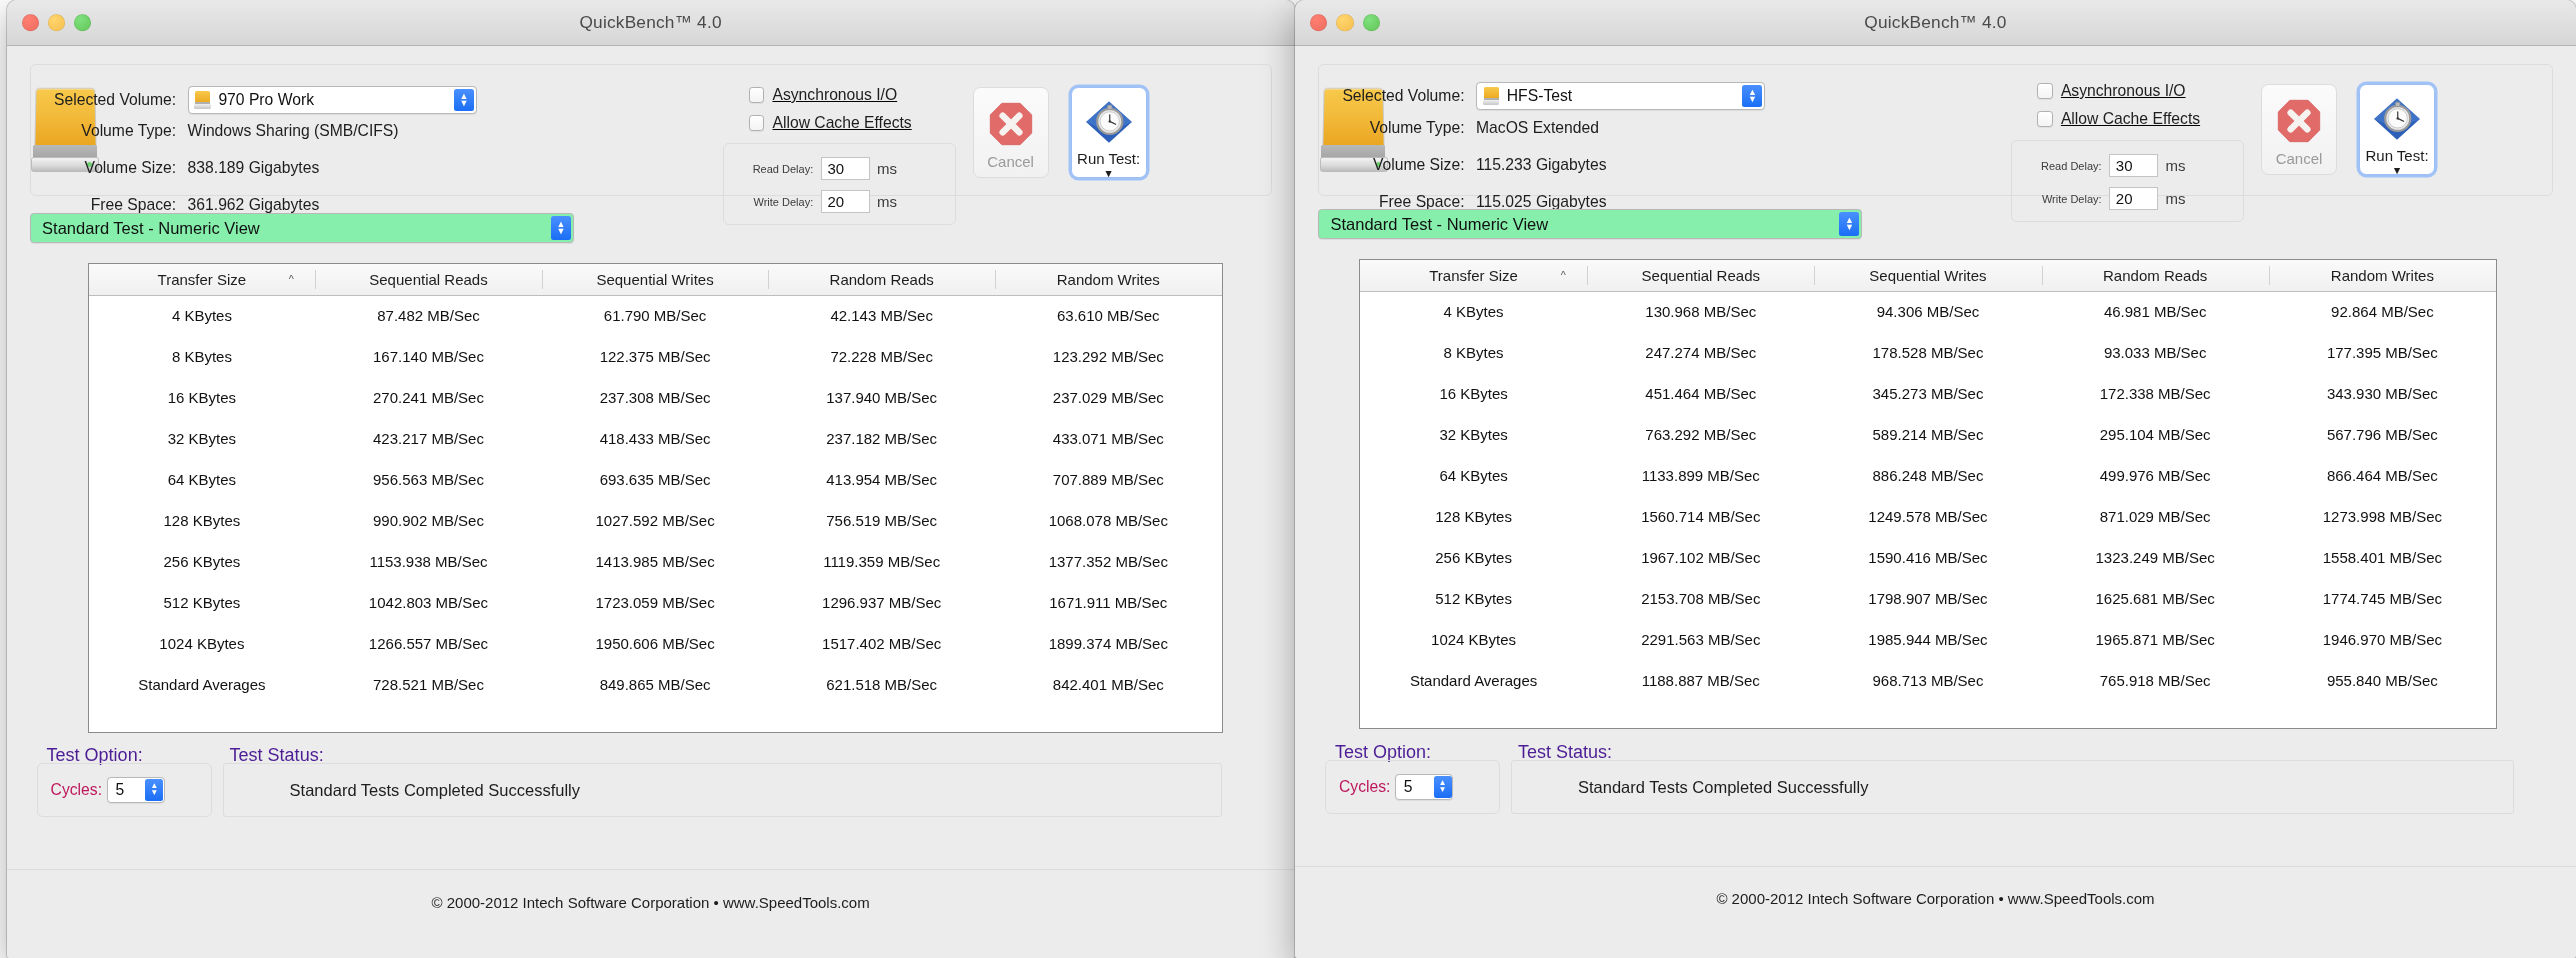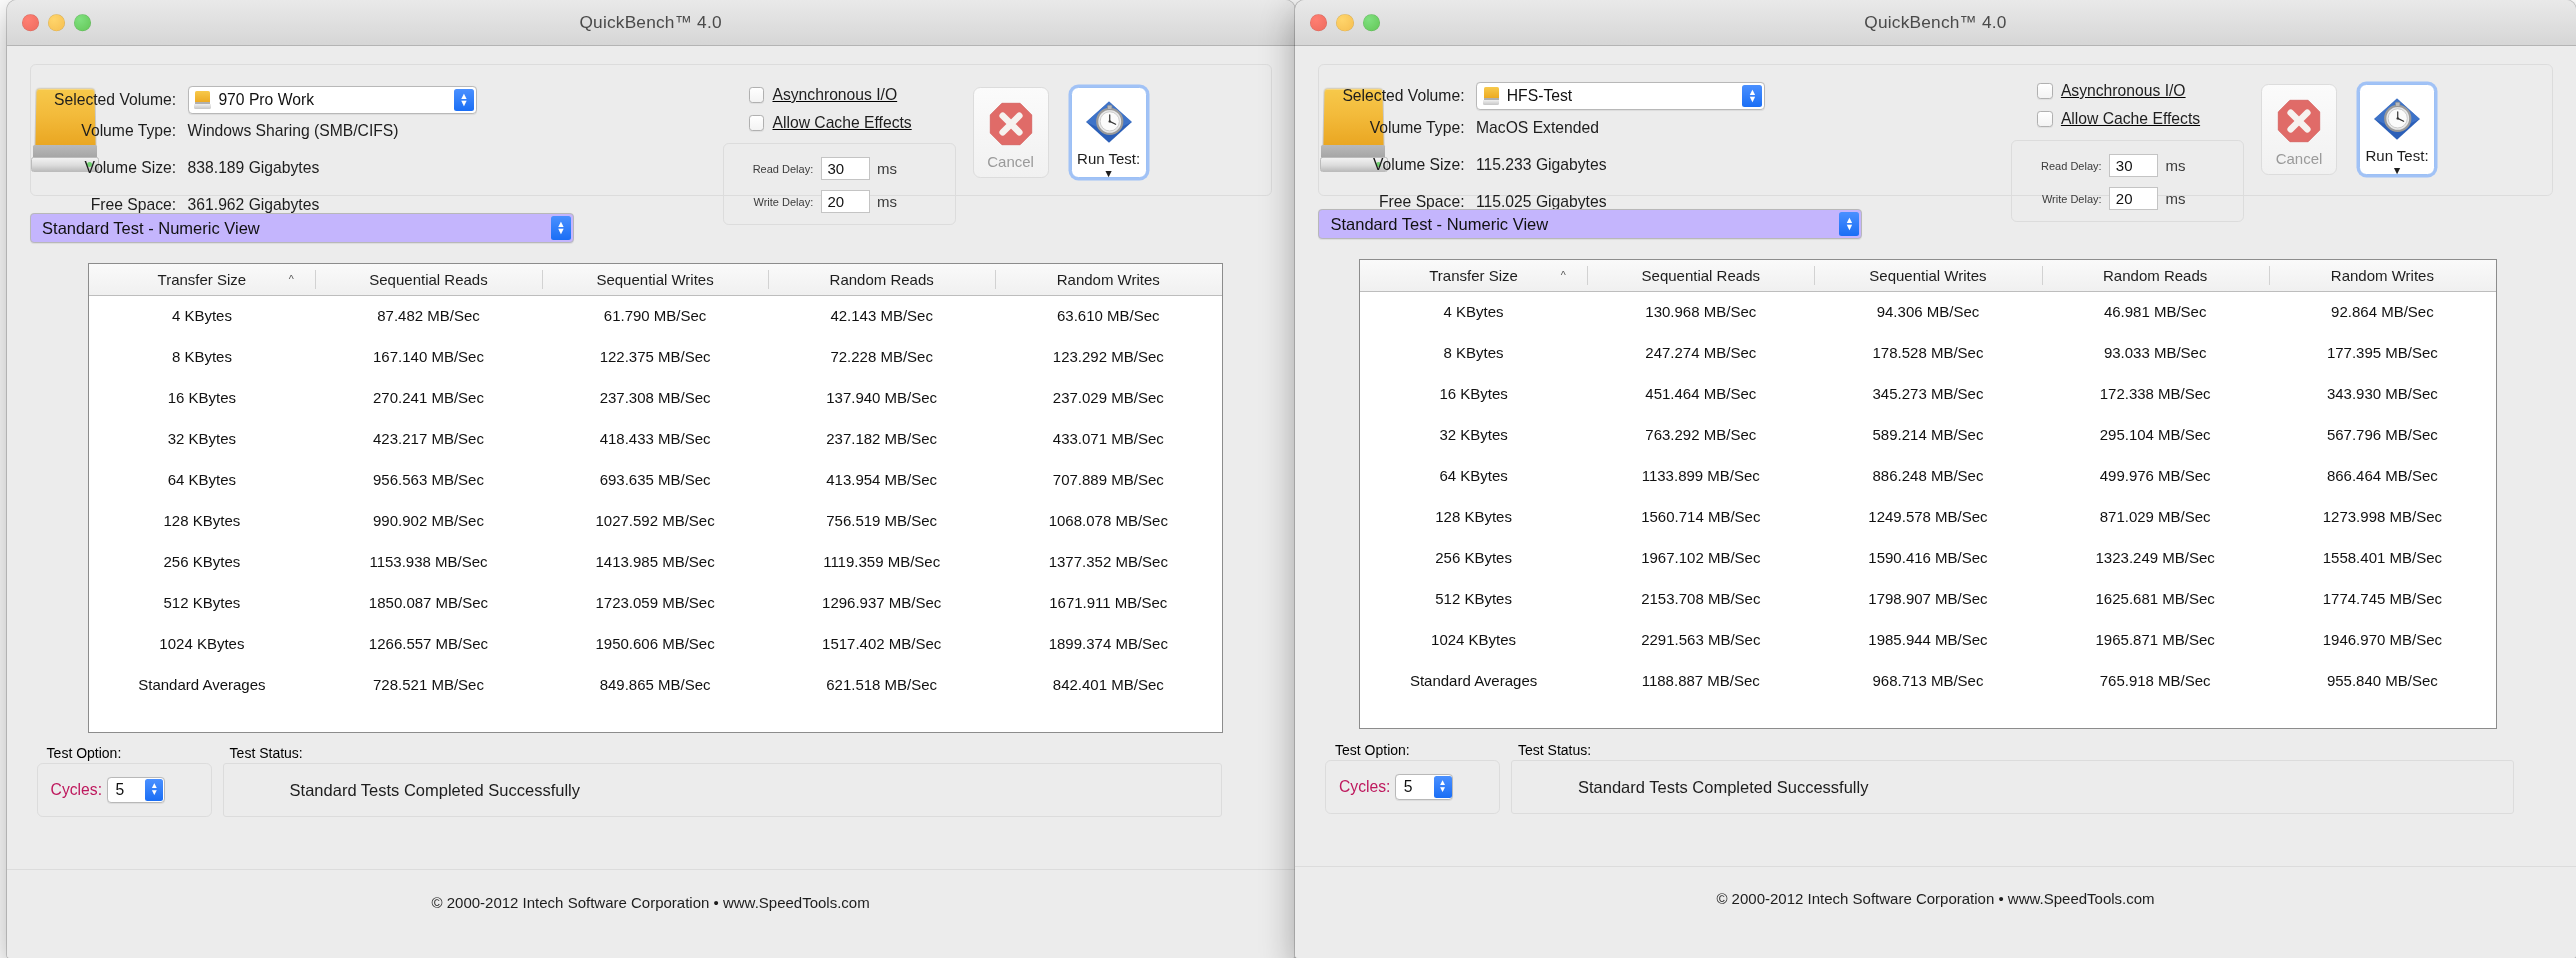--- a/index.html
+++ b/index.html
@@ -157,21 +157,21 @@
   }
   .btnlabel { font-size:15px; margin-top:5px; }
   .btnlabel.dim { color:#9a9a9a; }
   .btnlabel.dark { color:#1d1d1d; }
   .caret-down { font-size:10.7px; color:#1d1d1d; line-height:8.2px; margin-top:1.6px; }
 
   
   .viewselect {
     position:absolute;
     height: 30px;
-    background:#c4b5fd;
+    background:#86efac;
     border:0.8px solid #b8b8b8; border-radius:4.1px;
     display:flex; align-items:center;
     box-shadow: 0 0.8px 0.8px rgba(0,0,0,.07);
   }
   .viewselect .vtext { font-size:16.5px; color:#111; margin-left:11.5px; }
   .viewselect .stepper {
     position:absolute; right:1.6px; top:1.6px; bottom:1.6px; width:20px;
     background: linear-gradient(to bottom,#4a90ff 0%, #1a6ef5 100%);
     border-radius:2.5px; display:flex; flex-direction:column;
     align-items:center; justify-content:center; color:#fff; font-size:9px; line-height:7.4px;
@@ -196,21 +196,21 @@
   table.results thead th .sortcaret {
     position:absolute; right:21.4px; top:50%; transform:translateY(-50%);
     font-size:10.7px; color:#555;
   }
   table.results tbody td {
     font-size:15px; color:#111; text-align:center; height:41px;
   }
   table.results tbody tr.avg td { }
 
   
-  .smallcap { position:absolute; font-size:14px; color:#000000; }
+  .smallcap { position:absolute; font-size:18px; color:#4c1d95; }
   .optbox {
     position:absolute; border:0.8px solid #dcdcdc; border-radius:5.8px;
     display:flex; align-items:center;
   }
   .cycles-label { font-size:15.7px; color:#be185d; margin-left:13px; }
   .cycles-input {
     position:relative; margin-left:5px;
     width:58px; height:26px; background:#fff; border:0.8px solid #b8b8b8; border-radius:4.1px;
     display:flex; align-items:center;
     box-shadow:0 0.8px 0.8px rgba(0,0,0,.07);
@@ -398,21 +398,21 @@
             </tr>
             <tr>
               <td>256 KBytes</td>
               <td>1153.938 MB/Sec</td>
               <td>1413.985 MB/Sec</td>
               <td>1119.359 MB/Sec</td>
               <td>1377.352 MB/Sec</td>
             </tr>
             <tr>
               <td>512 KBytes</td>
-              <td>1850.087 MB/Sec</td>
+              <td>1042.803 MB/Sec</td>
               <td>1723.059 MB/Sec</td>
               <td>1296.937 MB/Sec</td>
               <td>1671.911 MB/Sec</td>
             </tr>
             <tr>
               <td>1024 KBytes</td>
               <td>1266.557 MB/Sec</td>
               <td>1950.606 MB/Sec</td>
               <td>1517.402 MB/Sec</td>
               <td>1899.374 MB/Sec</td>

